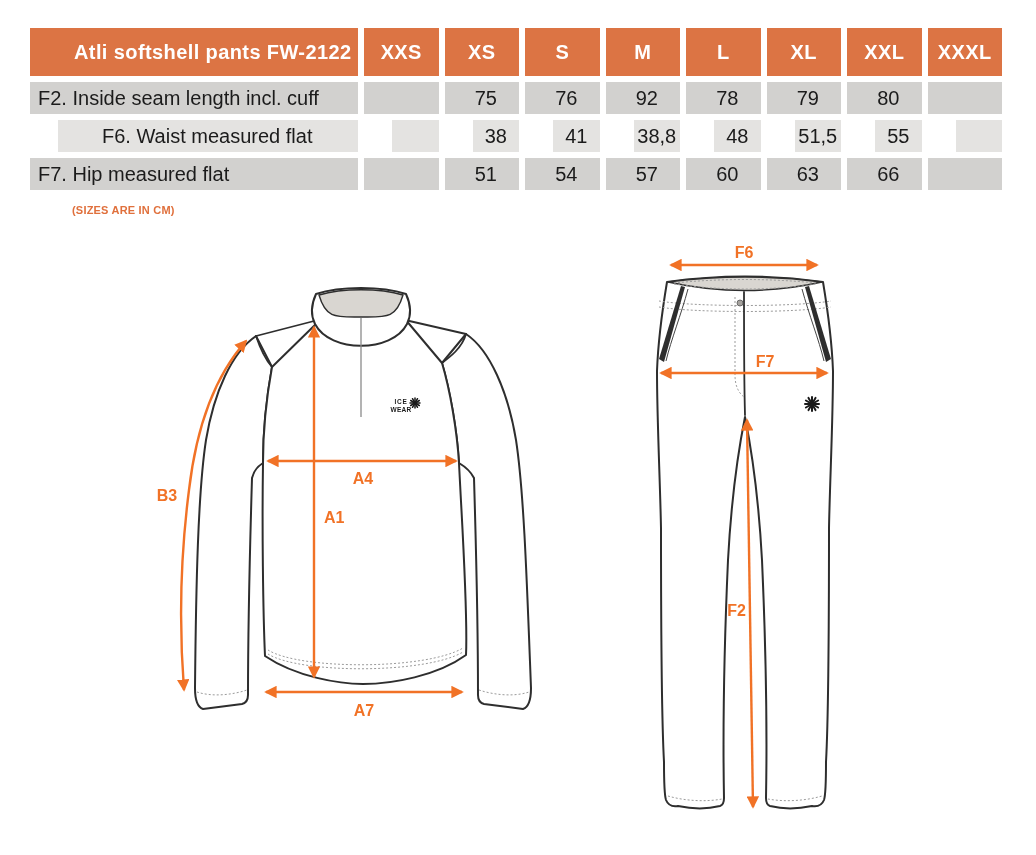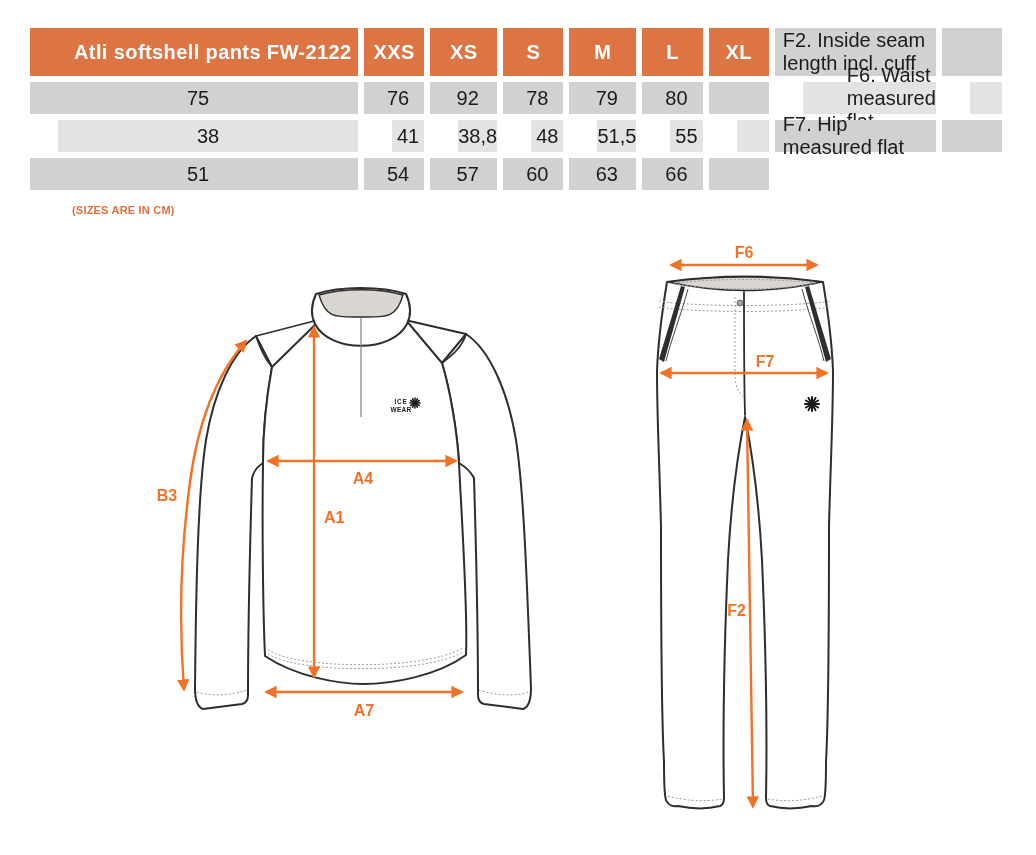--- a/index.html
+++ b/index.html
@@ -43,20 +43,22 @@
 <body>
 
 <div class="size-table">
   <div class="cell th lbl">Atli softshell pants FW-2122</div>
   <div class="cell th">XXS</div>
   <div class="cell th">XS</div>
   <div class="cell th">S</div>
   <div class="cell th">M</div>
   <div class="cell th">L</div>
   <div class="cell th">XL</div>
+  <div class="cell th">XXL</div>
+  <div class="cell th">XXXL</div>
 
   <div class="cell lbl r-dark">F2. Inside seam length incl. cuff</div>
   <div class="cell r-dark"></div>
   <div class="cell r-dark">75</div>
   <div class="cell r-dark">76</div>
   <div class="cell r-dark">92</div>
   <div class="cell r-dark">78</div>
   <div class="cell r-dark">79</div>
   <div class="cell r-dark">80</div>
   <div class="cell r-dark"></div>

